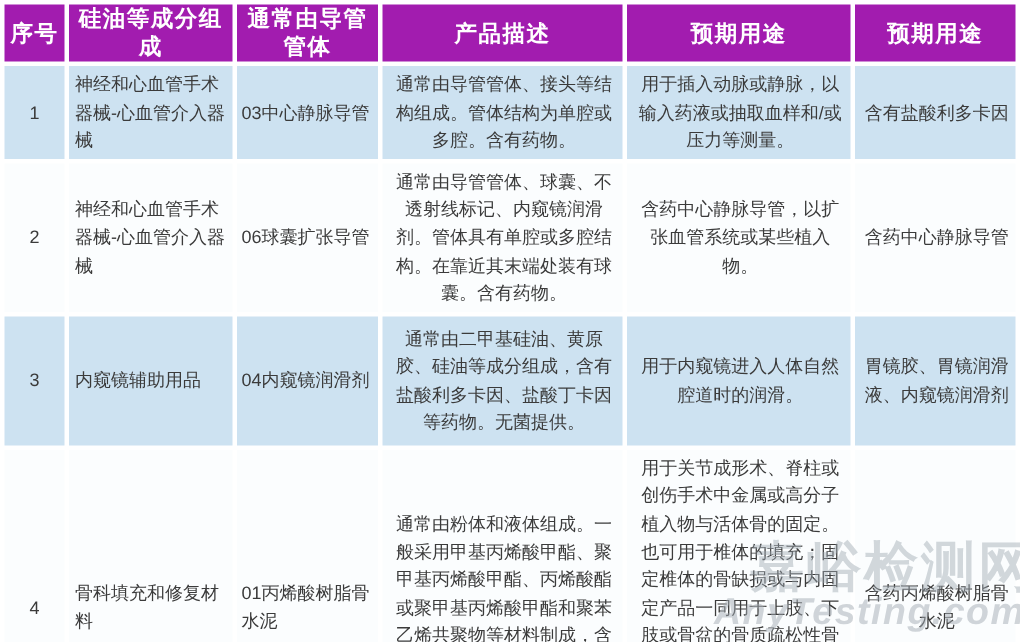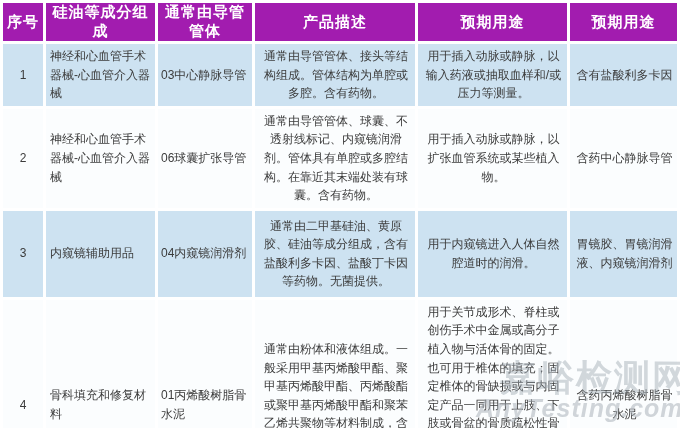--- a/index.html
+++ b/index.html
@@ -74,21 +74,21 @@
         <td class="c-cat2">03中心静脉导管</td>
         <td class="c-desc">通常由导管管体、接头等结构组成。管体结构为单腔或多腔。含有药物。</td>
         <td class="c-use">用于插入动脉或静脉，以输入药液或抽取血样和/或压力等测量。</td>
         <td class="c-ex">含有盐酸利多卡因</td>
       </tr>
       <tr class="row-even" style="height:84px">
         <td class="c-no">2</td>
         <td class="c-cat1">神经和心血管手术器械-心血管介入器械</td>
         <td class="c-cat2">06球囊扩张导管</td>
         <td class="c-desc">通常由导管管体、球囊、不透射线标记、内窥镜润滑剂。管体具有单腔或多腔结构。在靠近其末端处装有球囊。含有药物。</td>
-        <td class="c-use">用于插入动脉或静脉，以扩张血管系统或某些植入物。</td>
+        <td class="c-use">含药中心静脉导管，以扩张血管系统或某些植入物。</td>
         <td class="c-ex">含药中心静脉导管</td>
       </tr>
       <tr class="row-odd" style="height:86px">
         <td class="c-no">3</td>
         <td class="c-cat1">内窥镜辅助用品</td>
         <td class="c-cat2">04内窥镜润滑剂</td>
         <td class="c-desc">通常由二甲基硅油、黄原胶、硅油等成分组成，含有盐酸利多卡因、盐酸丁卡因等药物。无菌提供。</td>
         <td class="c-use">用于内窥镜进入人体自然腔道时的润滑。</td>
         <td class="c-ex">胃镜胶、胃镜润滑液、内窥镜润滑剂</td>
       </tr>

